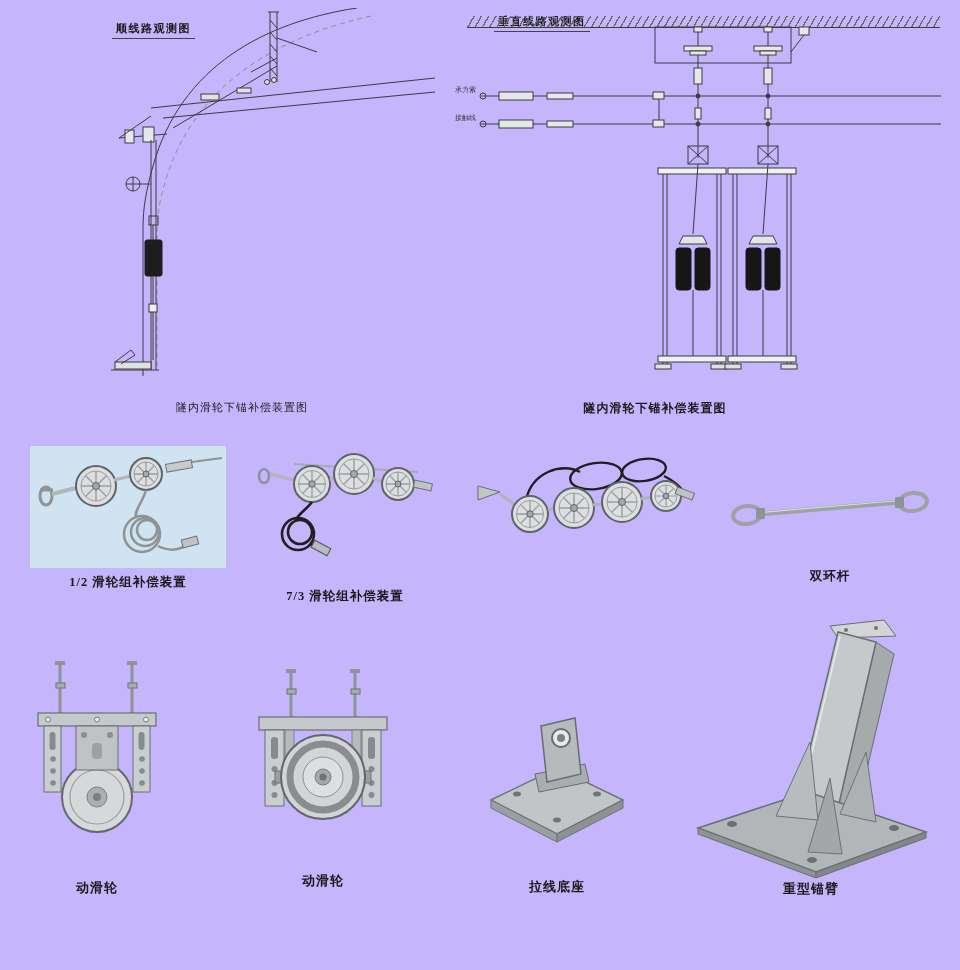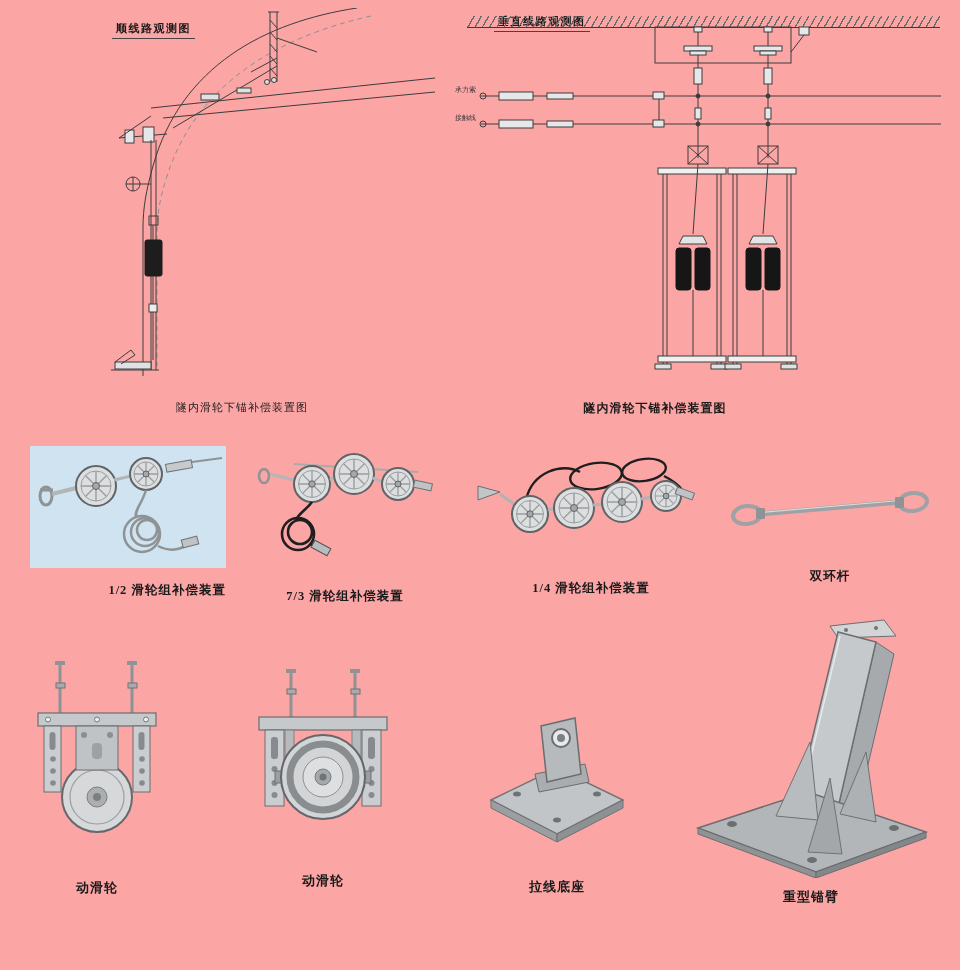--- a/index.html
+++ b/index.html
@@ -1,37 +1,37 @@
 <!DOCTYPE html>
 <html><head>
 <meta charset="utf-8">
 <style>
   html,body{margin:0;padding:0;background:#ffffff;}
-  .page{position:relative;width:960px;height:970px;background:#fca5a5;overflow:hidden;
+  .page{position:relative;width:960px;height:970px;background:#c4b5fd;overflow:hidden;
         font-family:"Liberation Serif","DejaVu Serif",serif;color:#1a1a1a;}
   svg{display:block;}
   .diag-svg{position:absolute;}
   .diag-title{position:absolute;font-size:11px;font-weight:700;letter-spacing:1.5px;
               border-bottom:1px solid #444;padding:1px 4px 2px;white-space:nowrap;}
   .diag-caption{position:absolute;text-align:center;white-space:nowrap;}
   .cap-left{font-size:11px;font-weight:500;letter-spacing:1px;}
   .cap-right{font-size:12px;font-weight:700;letter-spacing:1px;}
   .hatch-band{position:absolute;background:repeating-linear-gradient(300deg,transparent 0 5px,#6a6a6a 5px 6.3px);
               border-bottom:1.5px solid #3c3c3c;}
   figure{position:absolute;margin:0;}
   figcaption{text-align:center;font-weight:700;font-size:12.5px;letter-spacing:1px;white-space:nowrap;}
   .row2 figcaption{font-size:13px;}
-  .f1{left:30px;top:446px;width:196px;}   .f1 figcaption{margin-top:14px;text-align:right;}
+  .f1{left:30px;top:446px;width:196px;}   .f1 figcaption{margin-top:6px;}
   .f2{left:250px;top:440px;width:190px;}  .f2 figcaption{margin-top:20px;}
   .f3{left:476px;top:450px;width:230px;}  .f3 figcaption{margin-top:10px;}
   .f4{left:720px;top:452px;width:220px;}  .f4 figcaption{}
   .f5{left:22px;top:655px;width:150px;}   .f5 figcaption{margin-top:24px;}
   .f6{left:233px;top:665px;width:180px;}  .f6 figcaption{margin-top:22px;}
   .f7{left:477px;top:682px;width:160px;}  .f7 figcaption{margin-top:18px;}
-  .f8{left:680px;top:602px;width:262px;}  .f8 figcaption{margin-top:10px;}
+  .f8{left:680px;top:602px;width:262px;}  .f8 figcaption{margin-top:2px;}
 </style>
 </head>
 <body>
 
 <div class="page">
 
   <div class="diag-title" style="left:112px;top:20px;">顺线路观测图</div>
 
   <svg class="diag-svg" style="left:55px;top:8px;" width="380" height="400" viewBox="0 0 380 400">
     <g stroke="#3c3c3c" stroke-width="1" fill="none">
@@ -258,21 +258,20 @@
       </g>
       <line x1="165" y1="49" x2="176" y2="47" stroke="#b0b3b5" stroke-width="3"></line>
       <g transform="translate(190,46)">
         <circle r="15" fill="#dcdedf" stroke="#606466" stroke-width="2"></circle>
         <circle r="11" fill="none" stroke="#9a9ea0" stroke-width="1"></circle>
         <path d="M0,-11 V11 M-11,0 H11 M-7.8,-7.8 L7.8,7.8 M-7.8,7.8 L7.8,-7.8" stroke="#9a9ea0" stroke-width="1.2"></path>
         <circle r="2.8" fill="#a4a8aa" stroke="#606466"></circle>
       </g>
       <rect x="200" y="40" width="18" height="7" fill="#c0c3c5" stroke="#6f7375" transform="rotate(20 209 43)"></rect>
     </svg>
-    <figcaption>1/4 滑轮组补偿装置</figcaption>
   </figure>
 
   <figure class="f4">
     <svg width="220" height="116" viewBox="0 0 220 116">
       <line x1="40" y1="62" x2="180" y2="50" stroke="#9ea2a4" stroke-width="5"></line>
       <line x1="40" y1="60.5" x2="180" y2="48.5" stroke="#d8dadb" stroke-width="1.2"></line>
       <ellipse cx="27" cy="63" rx="14" ry="9" fill="none" stroke="#9ea2a4" stroke-width="4" transform="rotate(-6 27 63)"></ellipse>
       <rect x="36" y="56" width="9" height="11" rx="1" fill="#8f9395"></rect>
       <ellipse cx="193" cy="50" rx="14" ry="9" fill="none" stroke="#9ea2a4" stroke-width="4" transform="rotate(-6 193 50)"></ellipse>
       <rect x="175" y="45" width="9" height="11" rx="1" fill="#8f9395"></rect>

